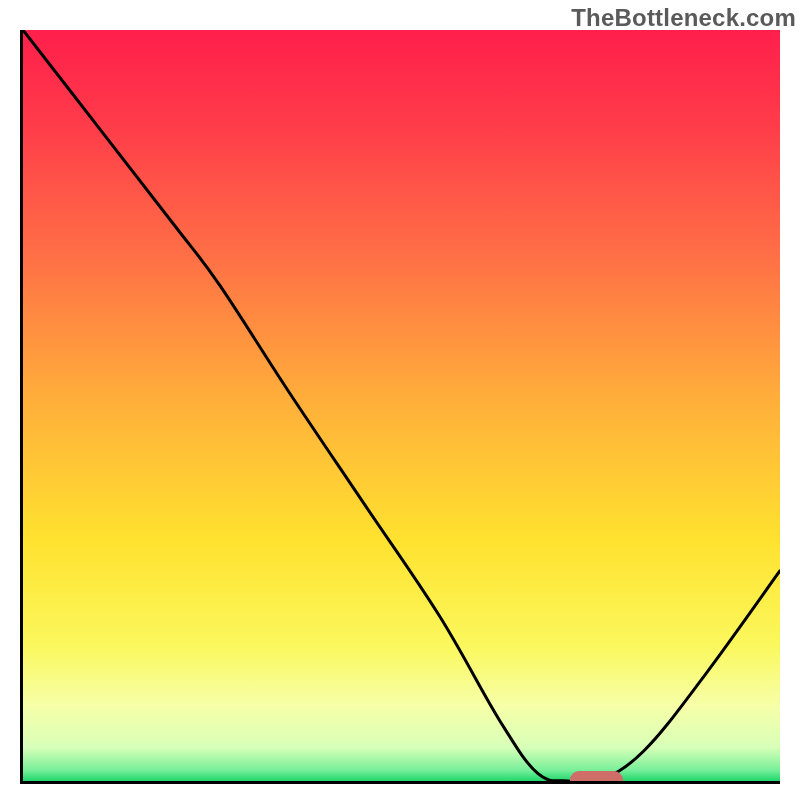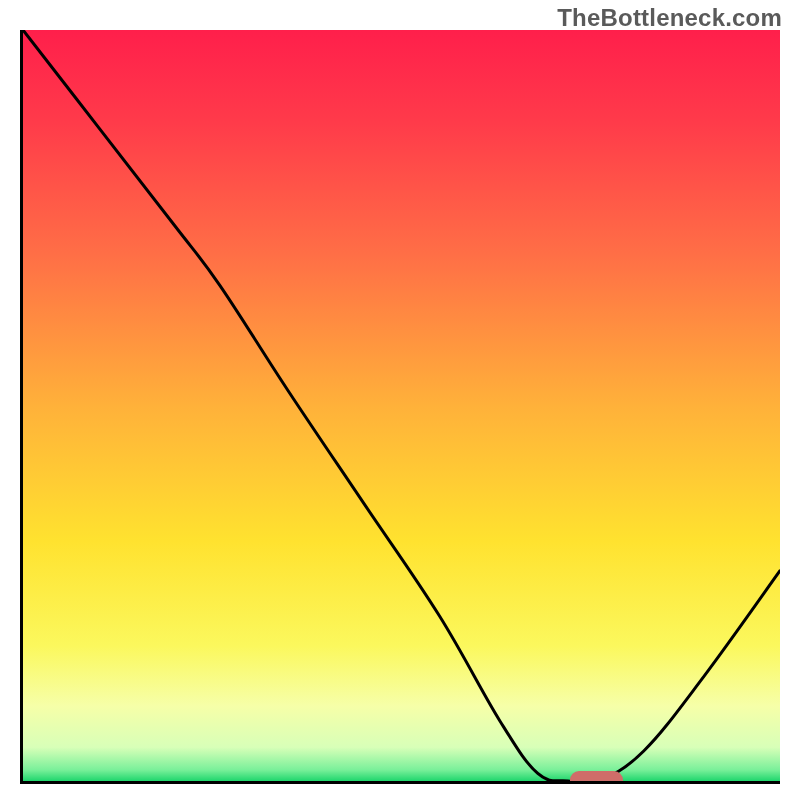--- a/index.html
+++ b/index.html
@@ -6,21 +6,21 @@
   body {
     width: 800px;
     height: 800px;
     background: #ffffff;
     position: relative;
     font-family: Arial, Helvetica, sans-serif;
   }
   .watermark {
     position: absolute;
     top: 4px;
-    right: 18px;
+    right: 4px;
     font-size: 24px;
     font-weight: 600;
     color: #5a5a5a;
     letter-spacing: 0.2px;
   }
   .plot-area {
     position: absolute;
     left: 20px;
     top: 30px;
     width: 760px;

